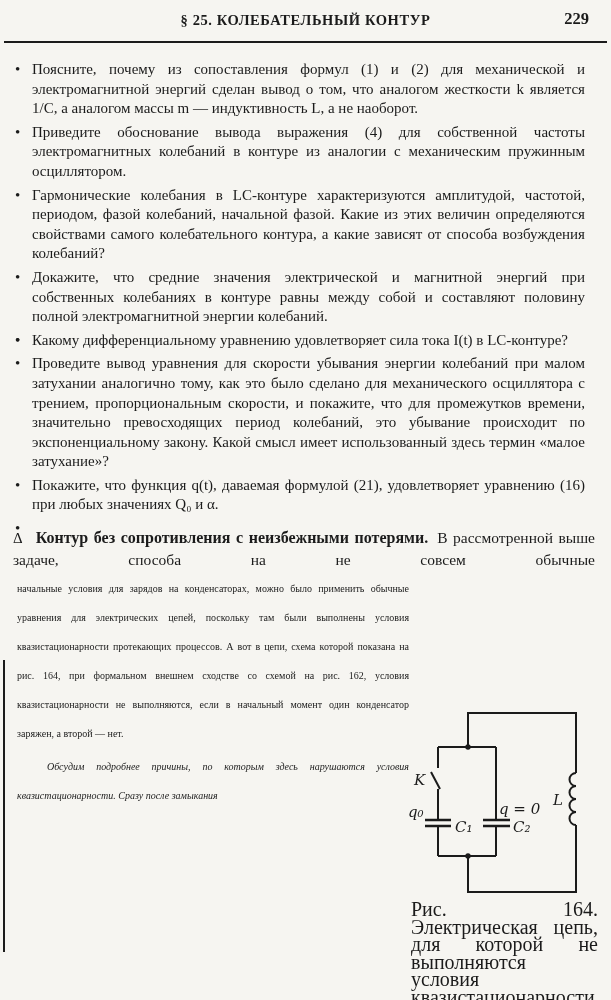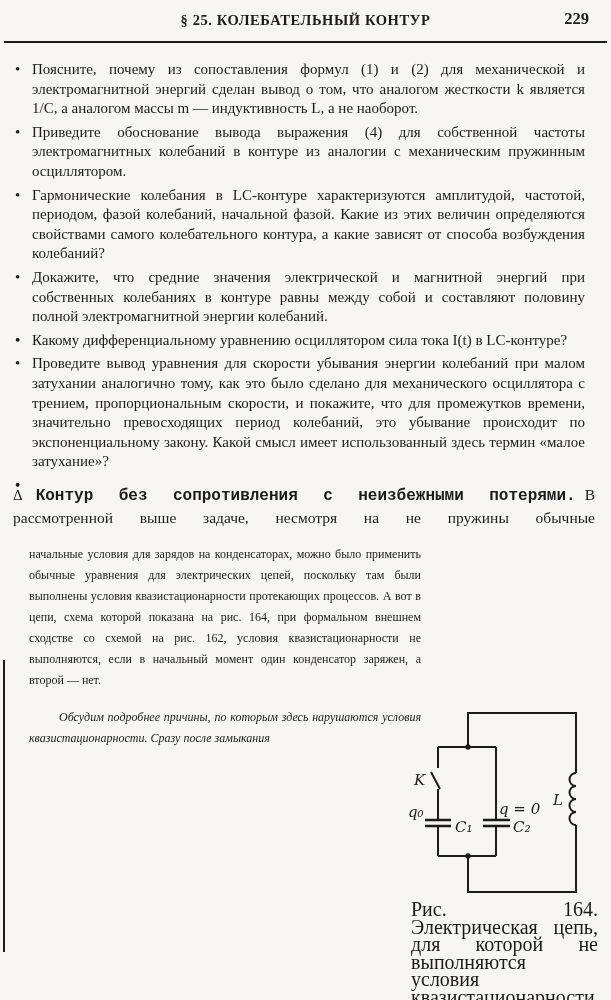--- a/index.html
+++ b/index.html
@@ -14,22 +14,22 @@
   .rh-page{position:absolute;right:22px;top:9px;font-weight:700;font-size:16.5px;text-align:right;}
   .head-rule{height:2px;background:#1b1b1b;margin:3px 4px 0 4px;}
   .questions{margin:17px 26px 0 13px;}
   .q{position:relative;padding-left:19px;text-align:justify;
      font-size:15px;line-height:19.6px;margin-bottom:4px;}
   .q .dot{position:absolute;left:2px;top:0;font-size:15px;}
   .section{margin:12px 16px 0 13px;}
   .lead{margin:0;text-align:justify;text-align-last:justify;
         font-size:15.5px;line-height:21px;width:582px;}
   .marker{margin-right:13px;font-size:15px;}
-  .sec-head{font-size:16px;margin-right:9px;font-weight:700;font-family:Liberation Mono, monospace;}
-  .narrow{width:392px;margin:16px;text-align:justify;font-size:12px;line-height:21px;}
+  .sec-head{font-size:16px;margin-right:9px;font-weight:700;}
+  .narrow{width:392px;margin:4px;text-align:justify;font-size:10px;line-height:29px;}
   .indent{text-indent:30px;font-style:italic;}
   .left-rule{position:absolute;left:3px;top:660px;width:2px;height:292px;background:#1b1b1b;}
   .figure{position:absolute;left:406px;top:698px;width:197px;}
   .figure svg{display:block;}
   .circuit-line{stroke:#1b1b1b;stroke-width:2;fill:none;}
   .circuit-plate{stroke:#1b1b1b;stroke-width:2.6;fill:none;}
   .node{fill:#1b1b1b;}
   .flabel{font:italic 15px "DejaVu Serif",serif;fill:#1b1b1b;}
   .caption{margin-top:3px;padding-left:5px;width:187px;
            font-size:20px;line-height:17.5px;text-align:justify;}
@@ -60,39 +60,40 @@
     </div>
     <div class="q">
       <span class="dot">•</span>
       <span>Докажите, что средние значения электрической и магнитной энергий при собственных колебаниях в контуре равны между собой и составляют половину полной электромагнитной энергии колебаний.</span>
     </div>
     <div class="q">
       <span class="dot">•</span>
     </div>
     <div class="q">
       <span class="dot">•</span>
-      <span>Какому дифференциальному уравнению осциллятором сила тока I(t) в LC-контуре?</span>
+      <span>Какому дифференциальному уравнению удовлетворяет сила тока I(t) в LC-контуре?</span>
     </div>
     <div class="q">
       <span class="dot">•</span>
       <span>Проведите вывод уравнения для скорости убывания энергии колебаний при малом затухании аналогично тому, как это было сделано для механического осциллятора с трением, пропорциональным скорости, и покажите, что для промежутков времени, значительно превосходящих период колебаний, это убывание происходит по экспоненциальному закону. Какой смысл имеет использованный здесь термин «малое затухание»?</span>
     </div>
     <div class="q">
       <span class="dot">•</span>
+      <span>Покажите, что функция q(t), даваемая формулой (21), удовлетворяет уравнению (16) при любых значениях Q₀ и α.</span>
     </div>
     <div class="q">
       <span class="dot">•</span>
     </div>
   </div>
 
   <div class="left-rule"></div>
 
   <div class="section">
     <p class="lead">
-      <span class="marker">Δ</span><span class="sec-head">Контур без сопротивления с неизбежными потерями.</span><span>В рассмотренной выше задаче, несмотря на не пружины обычные</span>
+      <span class="marker">Δ</span><span class="sec-head">Контур без сопротивления с неизбежными потерями.</span><span>В рассмотренной выше задаче, способа на не совсем обычные</span>
     </p>
     <p class="narrow">начальные условия для зарядов на конденсаторах, можно было применить обычные уравнения для электрических цепей, поскольку там были выполнены условия квазистационарности протекающих процессов. А вот в цепи, схема которой показана на рис. 164, при формальном внешнем сходстве со схемой на рис. 162, условия квазистационарности не выполняются, если в начальный момент один конденсатор заряжен, а второй — нет.</p>
     <p class="narrow indent">Обсудим подробнее причины, по которым здесь нарушаются условия квазистационарности. Сразу после замыкания</p>
   </div>
 
   <div class="figure">
     <svg width="197" height="200" viewBox="0 0 197 200">
 
       <path class="circuit-line" d="M62 49 V15 H170 V75 M170 127 V194 H62 V158"></path>
 

